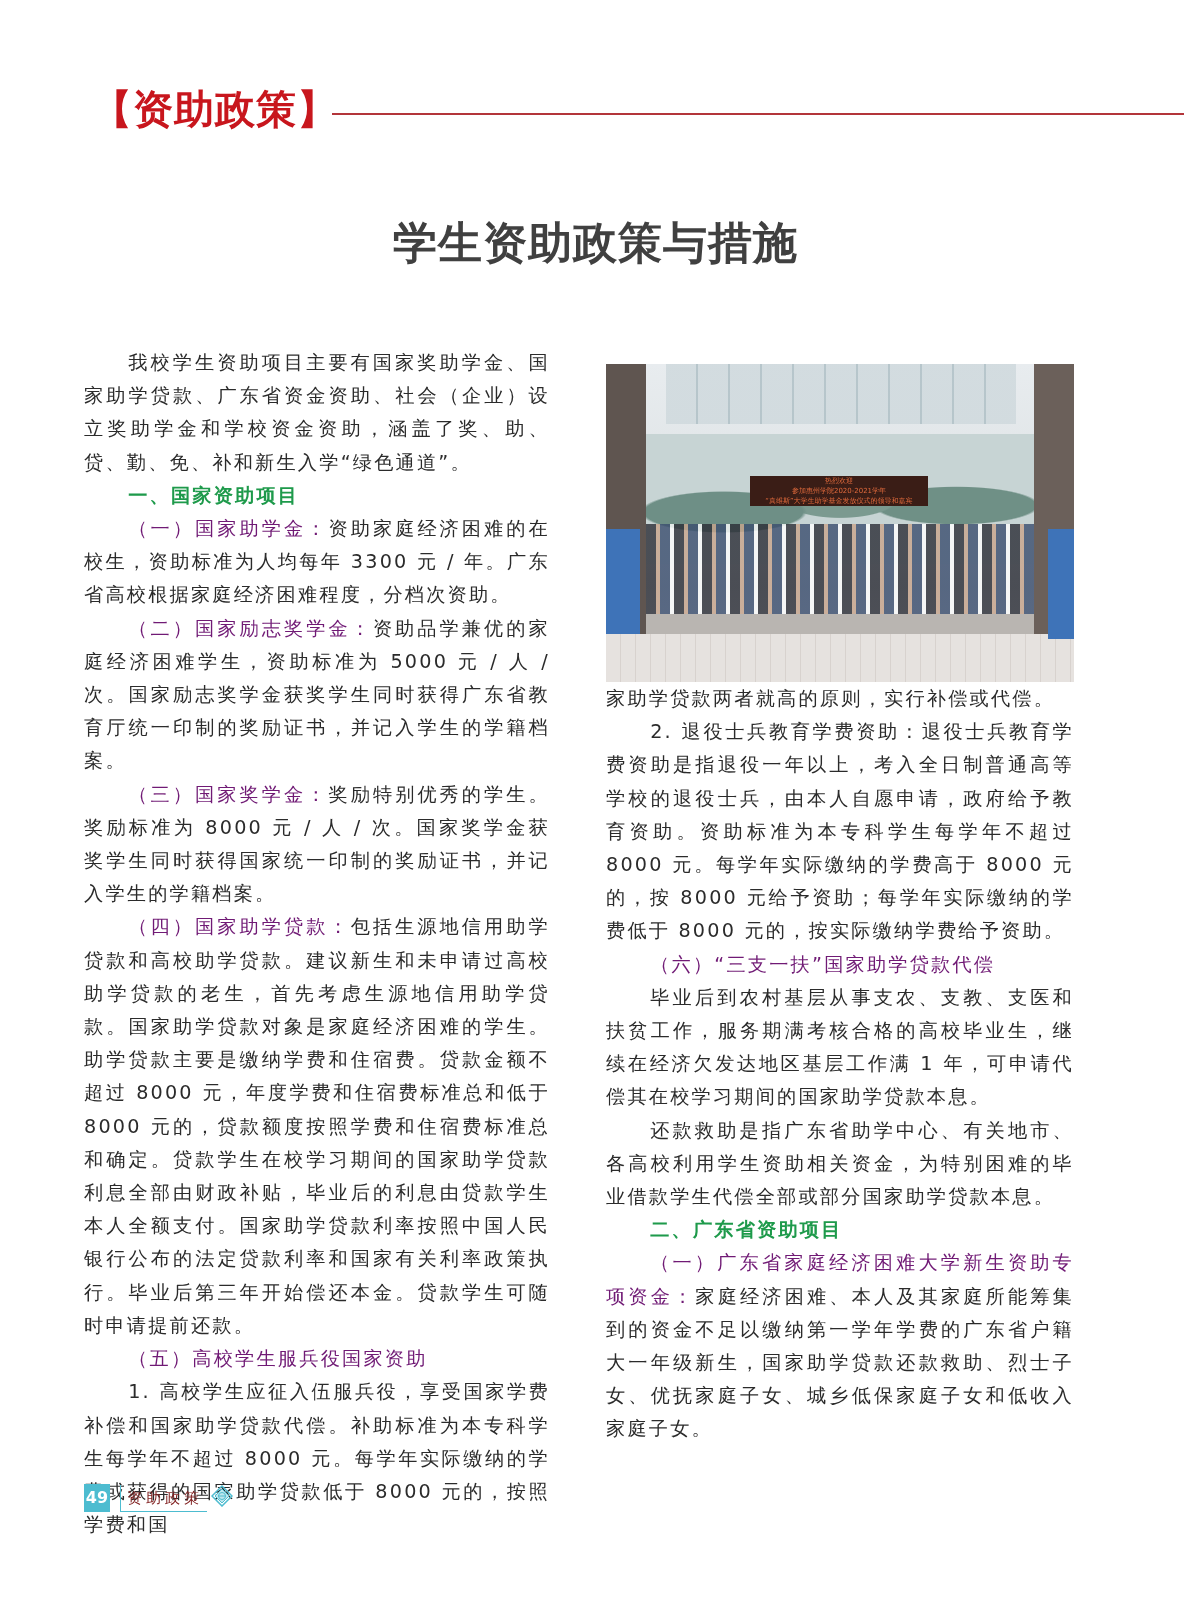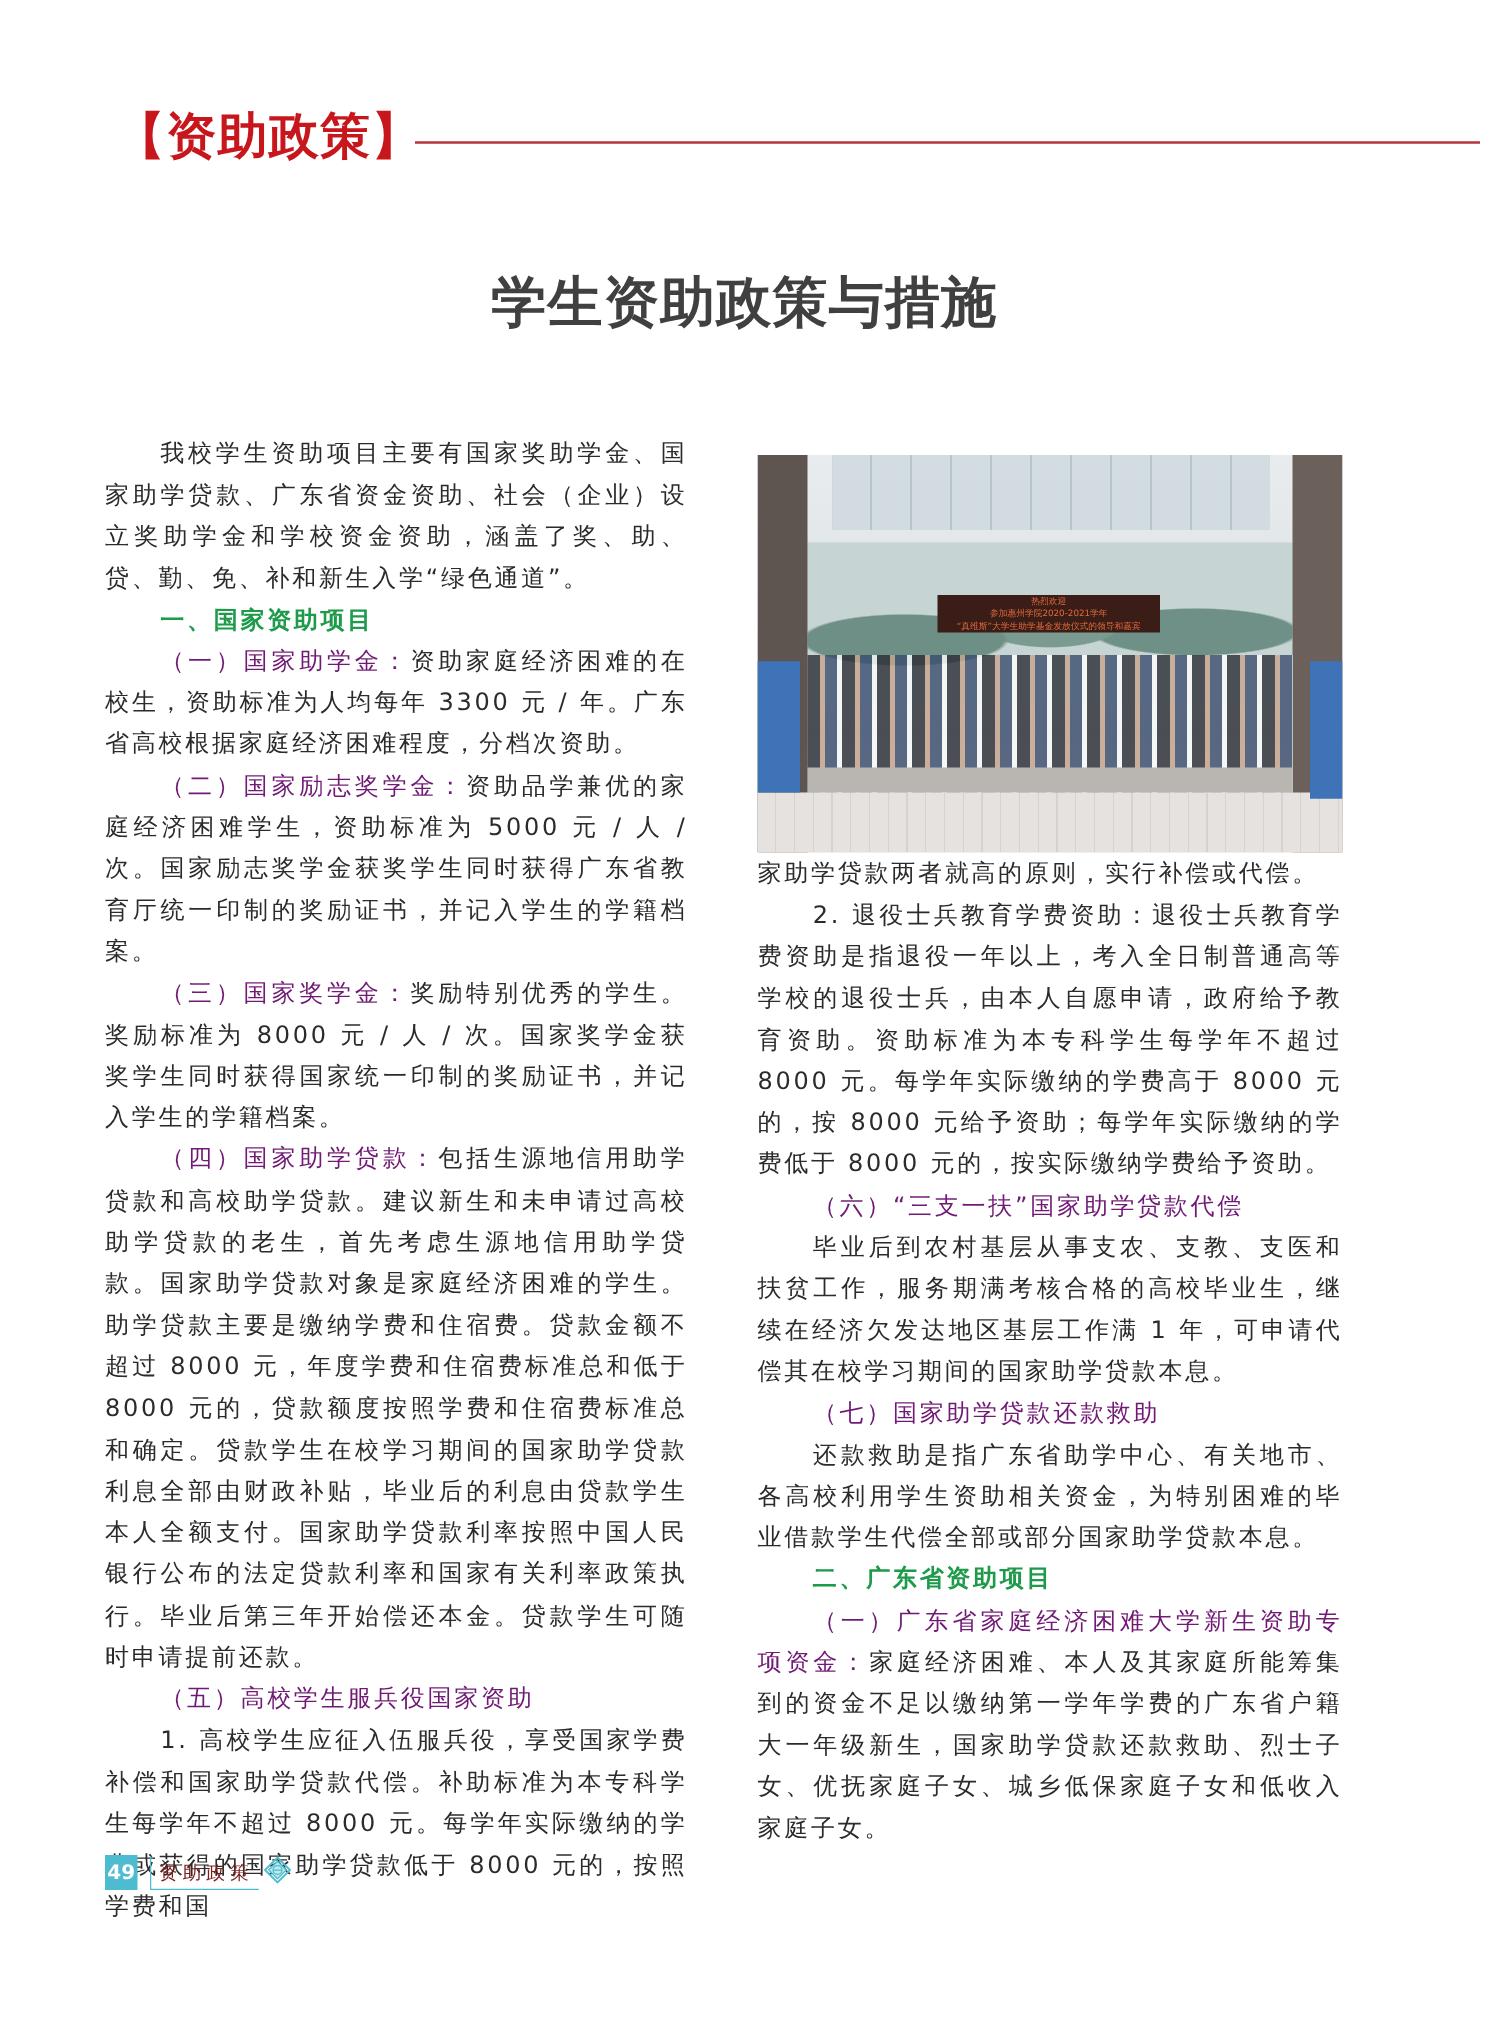--- a/index.html
+++ b/index.html
@@ -80,21 +80,20 @@
   <div class="ground"></div>
   <div class="standee-l"></div>
   <div class="standee-r"></div>
 </div>
 
 <div class="col col-right">
   <p>家助学贷款两者就高的原则，实行补偿或代偿。</p>
   <p class="indent">2. 退役士兵教育学费资助：退役士兵教育学费资助是指退役一年以上，考入全日制普通高等学校的退役士兵，由本人自愿申请，政府给予教育资助。资助标准为本专科学生每学年不超过 8000 元。每学年实际缴纳的学费高于 8000 元的，按 8000 元给予资助；每学年实际缴纳的学费低于 8000 元的，按实际缴纳学费给予资助。</p>
   <p class="indent green">（六）“三支一扶”国家助学贷款代偿</p>
   <p class="indent">毕业后到农村基层从事支农、支教、支医和扶贫工作，服务期满考核合格的高校毕业生，继续在经济欠发达地区基层工作满 1 年，可申请代偿其在校学习期间的国家助学贷款本息。</p>
-  <p class="indent green">（七）国家助学贷款还款救助</p>
   <p class="indent">还款救助是指广东省助学中心、有关地市、各高校利用学生资助相关资金，为特别困难的毕业借款学生代偿全部或部分国家助学贷款本息。</p>
   <p class="indent green-bold">二、广东省资助项目</p>
   <p class="indent"><span class="green">（一）广东省家庭经济困难大学新生资助专项资金：</span><span>家庭经济困难、本人及其家庭所能筹集到的资金不足以缴纳第一学年学费的广东省户籍大一年级新生，国家助学贷款还款救助、烈士子女、优抚家庭子女、城乡低保家庭子女和低收入家庭子女。</span></p>
 </div>
 
 <div class="footer">
   <div class="page-num">49</div>
   <div class="footer-label">资助政策</div>
   <svg class="footer-emblem" viewBox="0 0 22 22">
     <polygon points="11,1 21,11 11,21 1,11" fill="none" stroke="#4dbcd0" stroke-width="1.5"></polygon>

